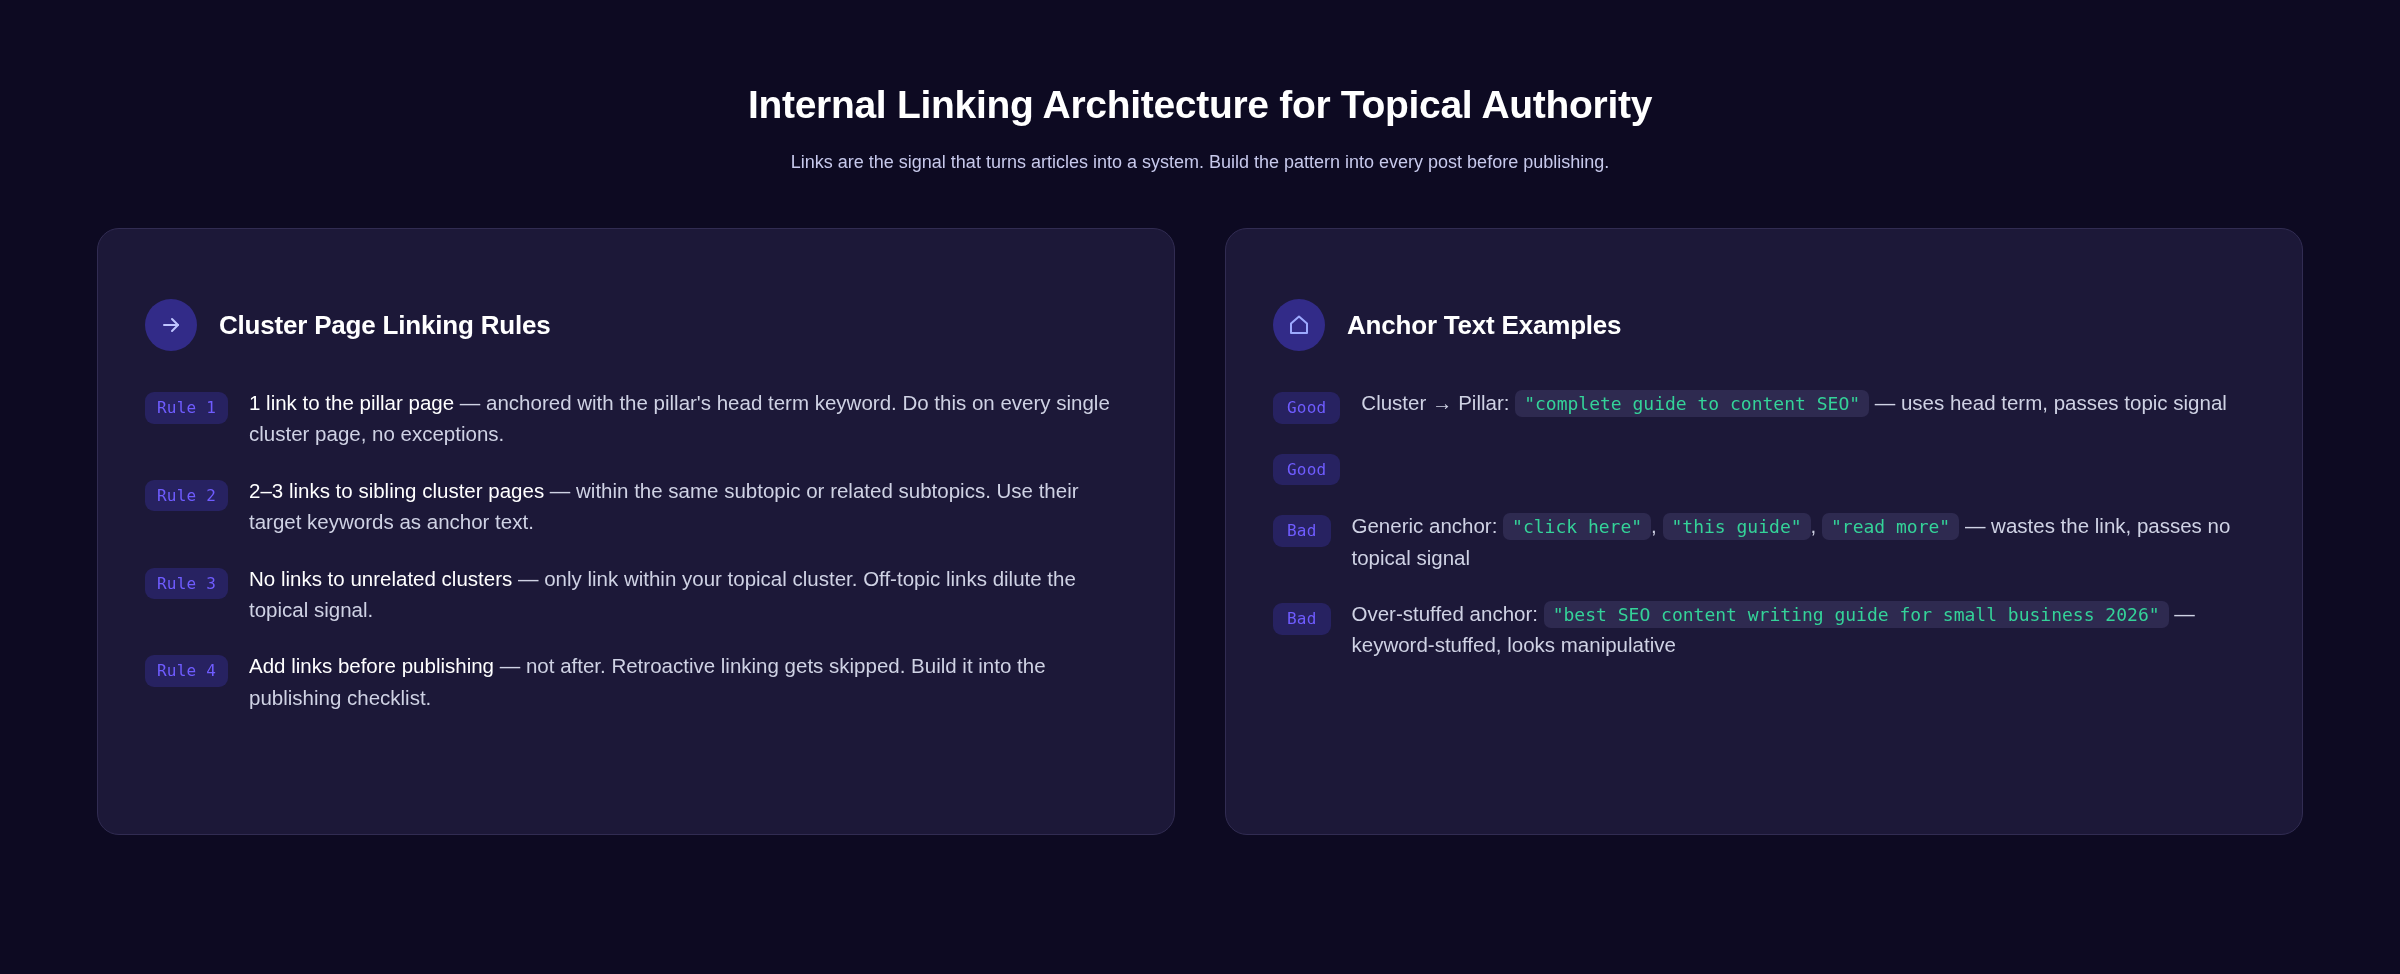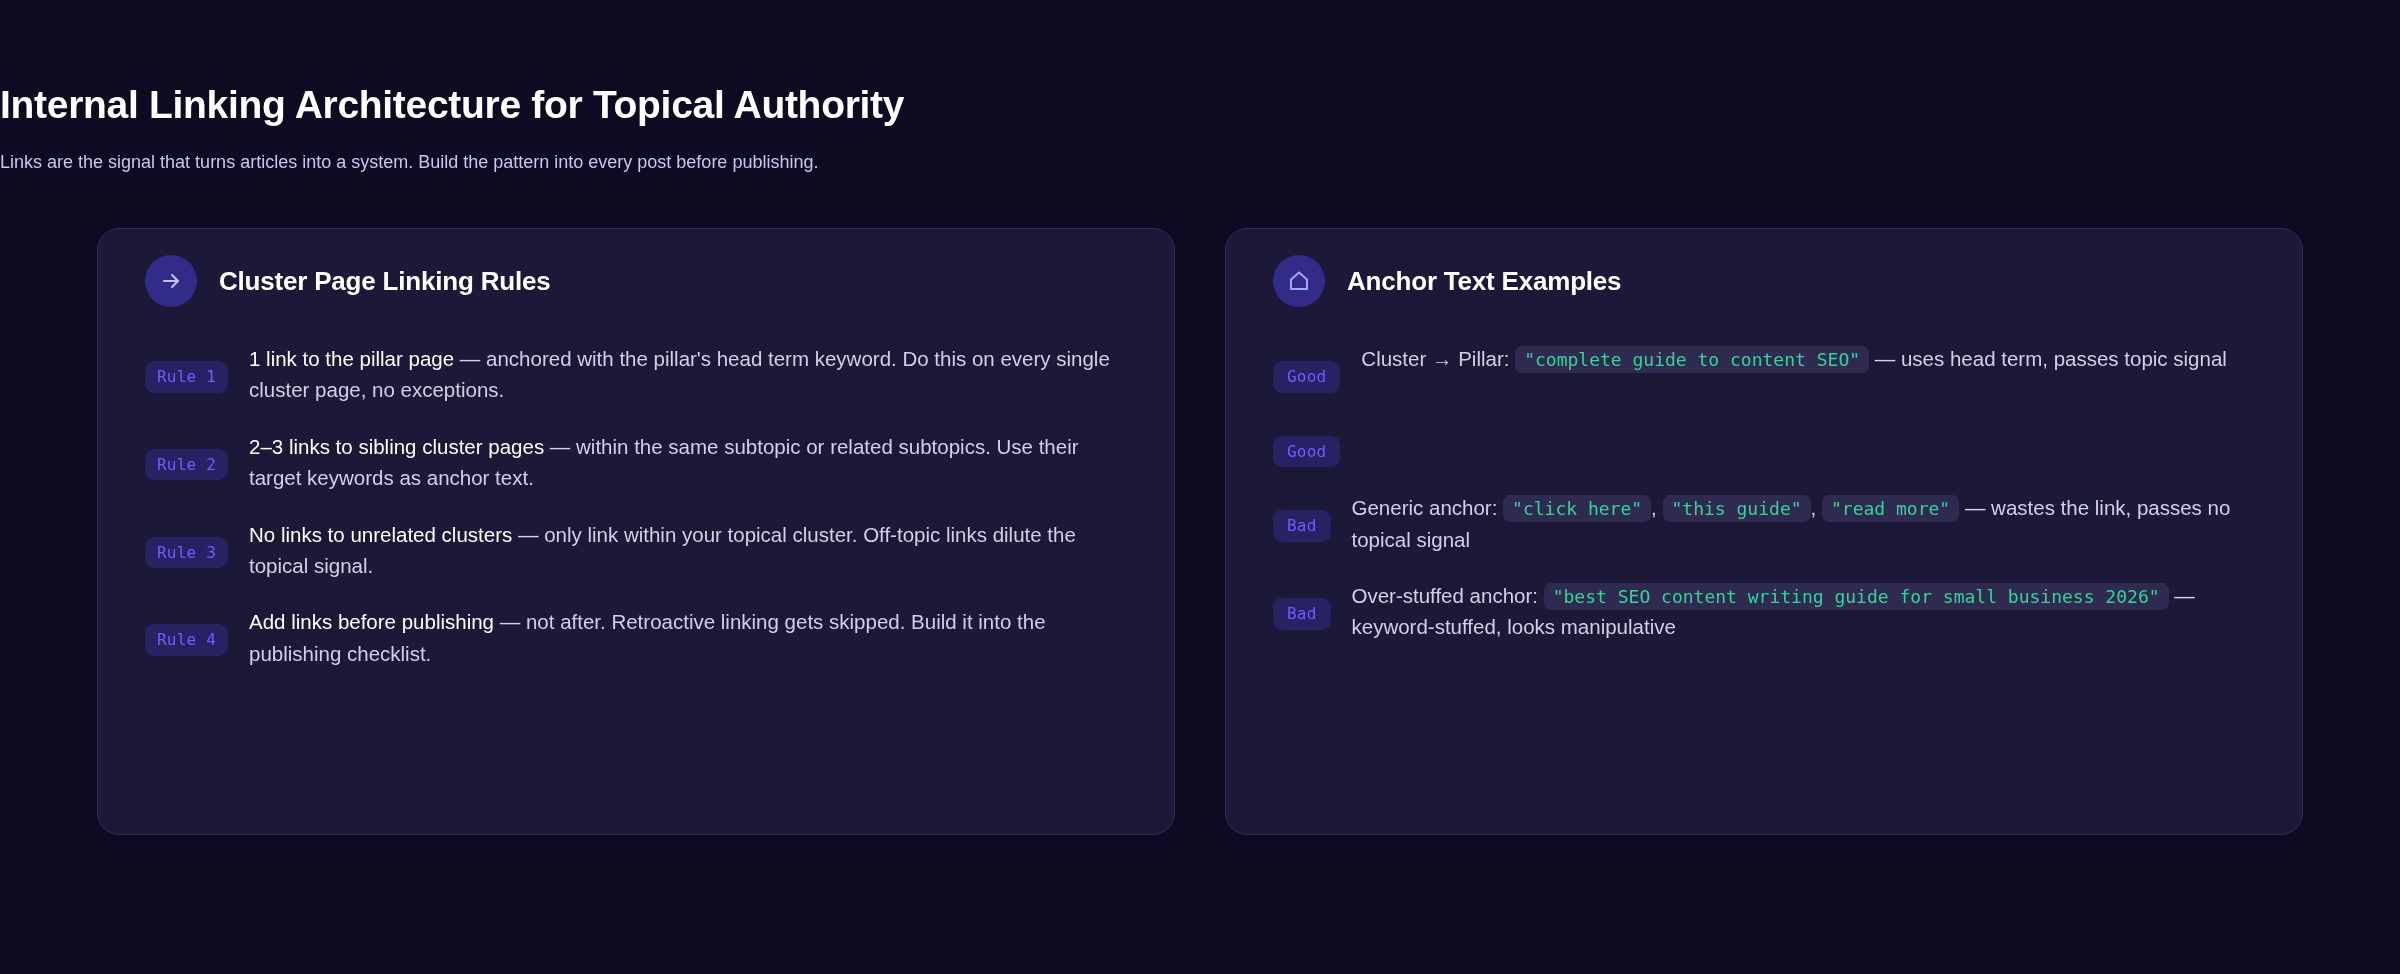--- a/index.html
+++ b/index.html
@@ -16,20 +16,21 @@
     width: 2400px;
     height: 974px;
     background: #0d0a22;
     padding: 0;
     position: relative;
     overflow: hidden;
   }
 
   
   .header {
+    text-align: center;
     padding-top: 82px;
   }
   .page-title {
     font-size: 39px;
     font-weight: bold;
     color: #ffffff;
     letter-spacing: -0.3px;
     line-height: 1.2;
   }
   .page-subtitle {
@@ -47,21 +48,21 @@
     padding: 0 97px;
     margin-top: 54px;
     align-items: flex-start;
   }
 
   .card {
     flex: 1 1 0;
     background: #1c1838;
     border: 1px solid #312c52;
     border-radius: 22px;
-    padding: 26px 47px 44px 47px;
+    padding: 70px 47px 44px 47px;
     min-height: 607px;
   }
 
   .card-header {
     display: flex;
     align-items: center;
     gap: 22px;
     margin-bottom: 36px;
   }
   .card-icon {
@@ -95,21 +96,21 @@
 
   .badge {
     flex: 0 0 auto;
     font-family: "DejaVu Sans Mono", "Liberation Mono", monospace;
     font-size: 16px;
     color: #6f5cff;
     background: #272261;
     border-radius: 9px;
     padding: 7px 12px 7px 12px;
     line-height: 1.1;
-    margin-top: 18px;
+    margin-top: 5px;
     white-space: nowrap;
     letter-spacing: 0.2px;
   }
   .badge.good, .badge.bad { padding: 7px 14px; }
 
   .row-text {
     font-size: 20.5px;
     line-height: 1.53;
     color: #cfd2e4;
     flex: 1 1 auto;

